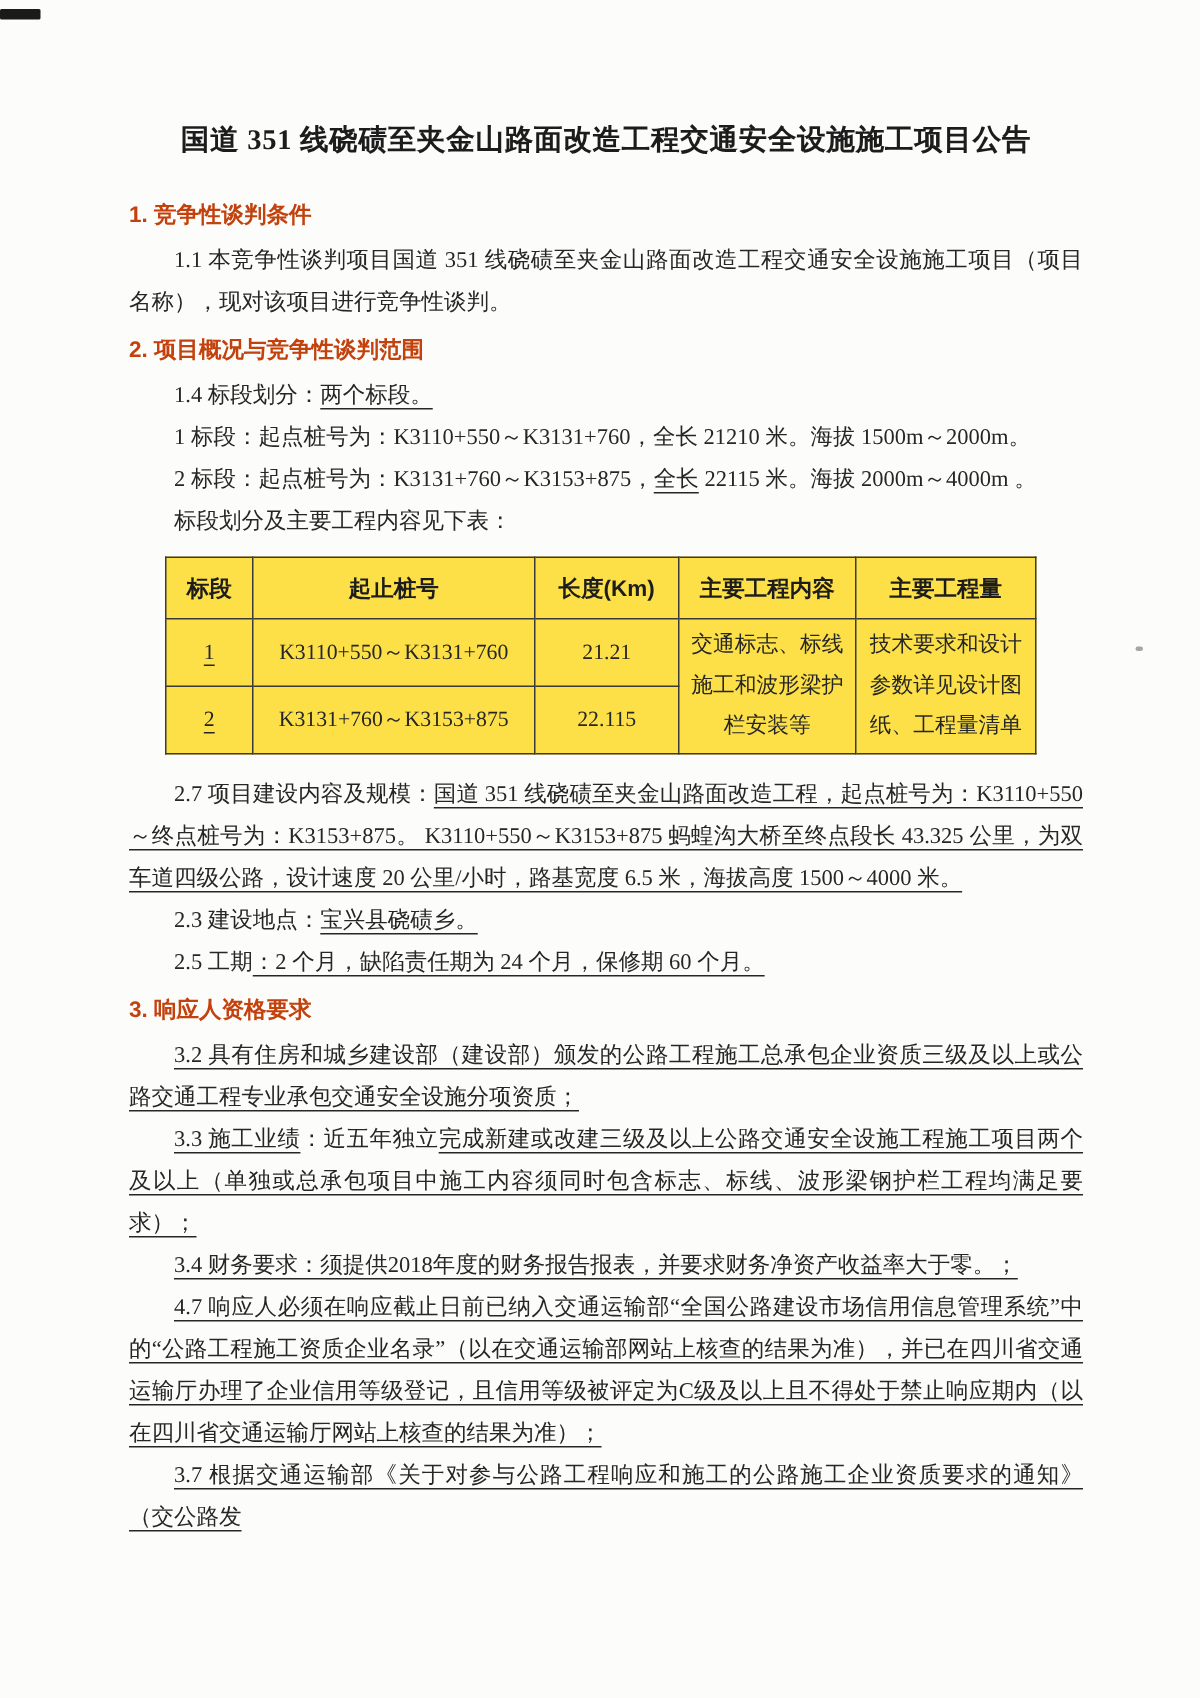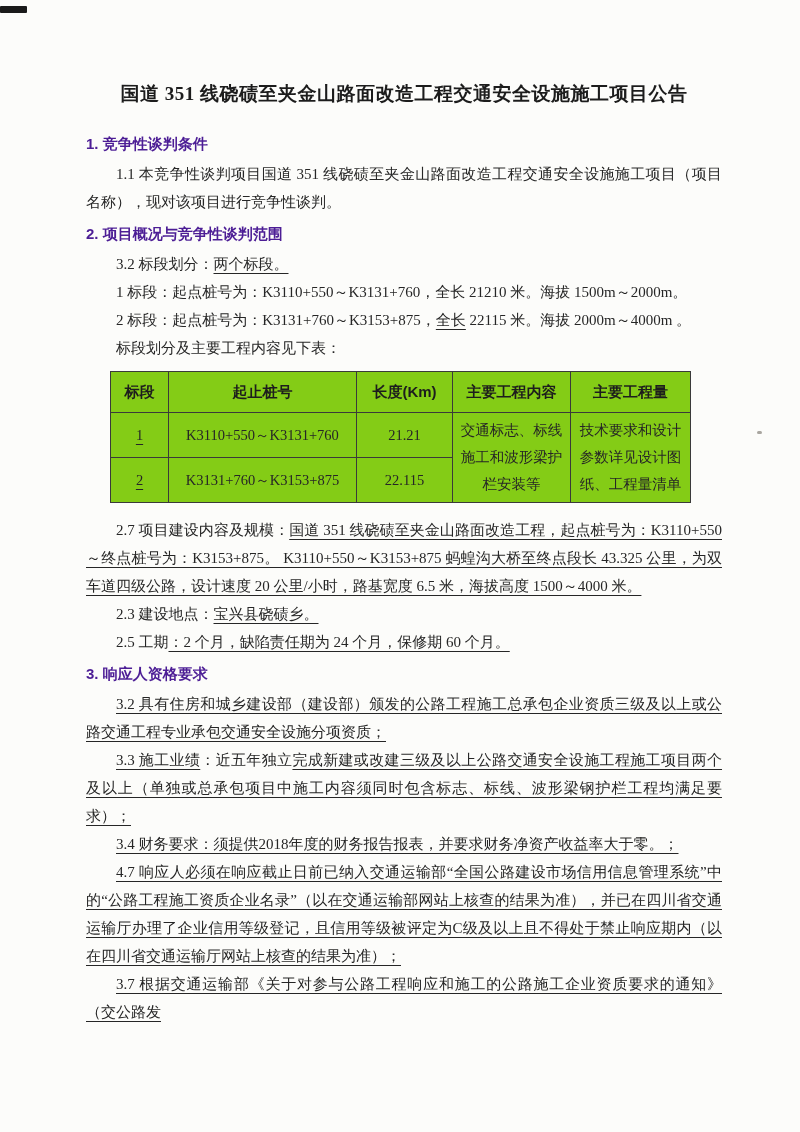--- a/index.html
+++ b/index.html
@@ -25,32 +25,32 @@
   }
   .doc-title {
     font-size: 19px; font-weight: bold; text-align: center;
     line-height: 27px; margin: 0 0 26px 0; letter-spacing: 0.5px;
     color: #1c1c1c;
     font-family: "Liberation Serif", "DejaVu Serif", serif;
   }
   .sec-heading {
     font-family: "Liberation Sans", "DejaVu Sans", sans-serif;
     font-weight: bold; font-size: 15px; line-height: 21px;
-    margin: 7px 0 6px 0; color: #4c1d95;
+    margin: 7px 0 6px 0; color: #c2410c;
   }
   .para {
     font-size: 15px; line-height: 28px; margin: 0;
     text-indent: 2em; text-align: justify; color: #262626;
   }
   .u { text-decoration: underline; text-underline-offset: 4px; text-decoration-thickness: 1px; }
   p.u { text-underline-offset: 4px; }
   .seg-table {
     border-collapse: collapse; table-layout: fixed;
     width: 580px; margin: 9px 0 13px 24px;
-    background: #84cc16;
+    background: #fde047;
   }
   .seg-table th, .seg-table td {
     border: 1.6px solid #3a3a3a; text-align: center;
     padding: 4px 3px; overflow: hidden;
   }
   .seg-table th {
     font-family: "Liberation Sans", "DejaVu Sans", sans-serif;
     font-weight: bold; font-size: 15px; height: 32px; color: #1d1d1d;
   }
   .seg-table td {
@@ -64,21 +64,21 @@
 <div class="page">
   <div class="artifact-topleft"></div>
   <div class="speck"></div>
 
   <div class="doc-title">国道 351 线硗碛至夹金山路面改造工程交通安全设施施工项目公告</div>
 
   <div class="sec-heading">1. 竞争性谈判条件</div>
   <p class="para">1.1 本竞争性谈判项目国道 351 线硗碛至夹金山路面改造工程交通安全设施施工项目（项目名称），现对该项目进行竞争性谈判。</p>
 
   <div class="sec-heading">2. 项目概况与竞争性谈判范围</div>
-  <p class="para"><span>3.2 标段划分：</span><span class="u">两个标段。</span></p>
+  <p class="para"><span>1.4 标段划分：</span><span class="u">两个标段。</span></p>
   <p class="para">1 标段：起点桩号为：K3110+550～K3131+760，全长 21210 米。海拔 1500m～2000m。</p>
   <p class="para"><span>2 标段：起点桩号为：K3131+760～K3153+875，</span><span class="u">全长</span><span> 22115 米。海拔 2000m～4000m 。</span></p>
   <p class="para">标段划分及主要工程内容见下表：</p>
 
   <table class="seg-table">
     <colgroup>
       <col style="width:58px">
         <col style="width:188px">
         <col style="width:96px">
         <col style="width:118px">

